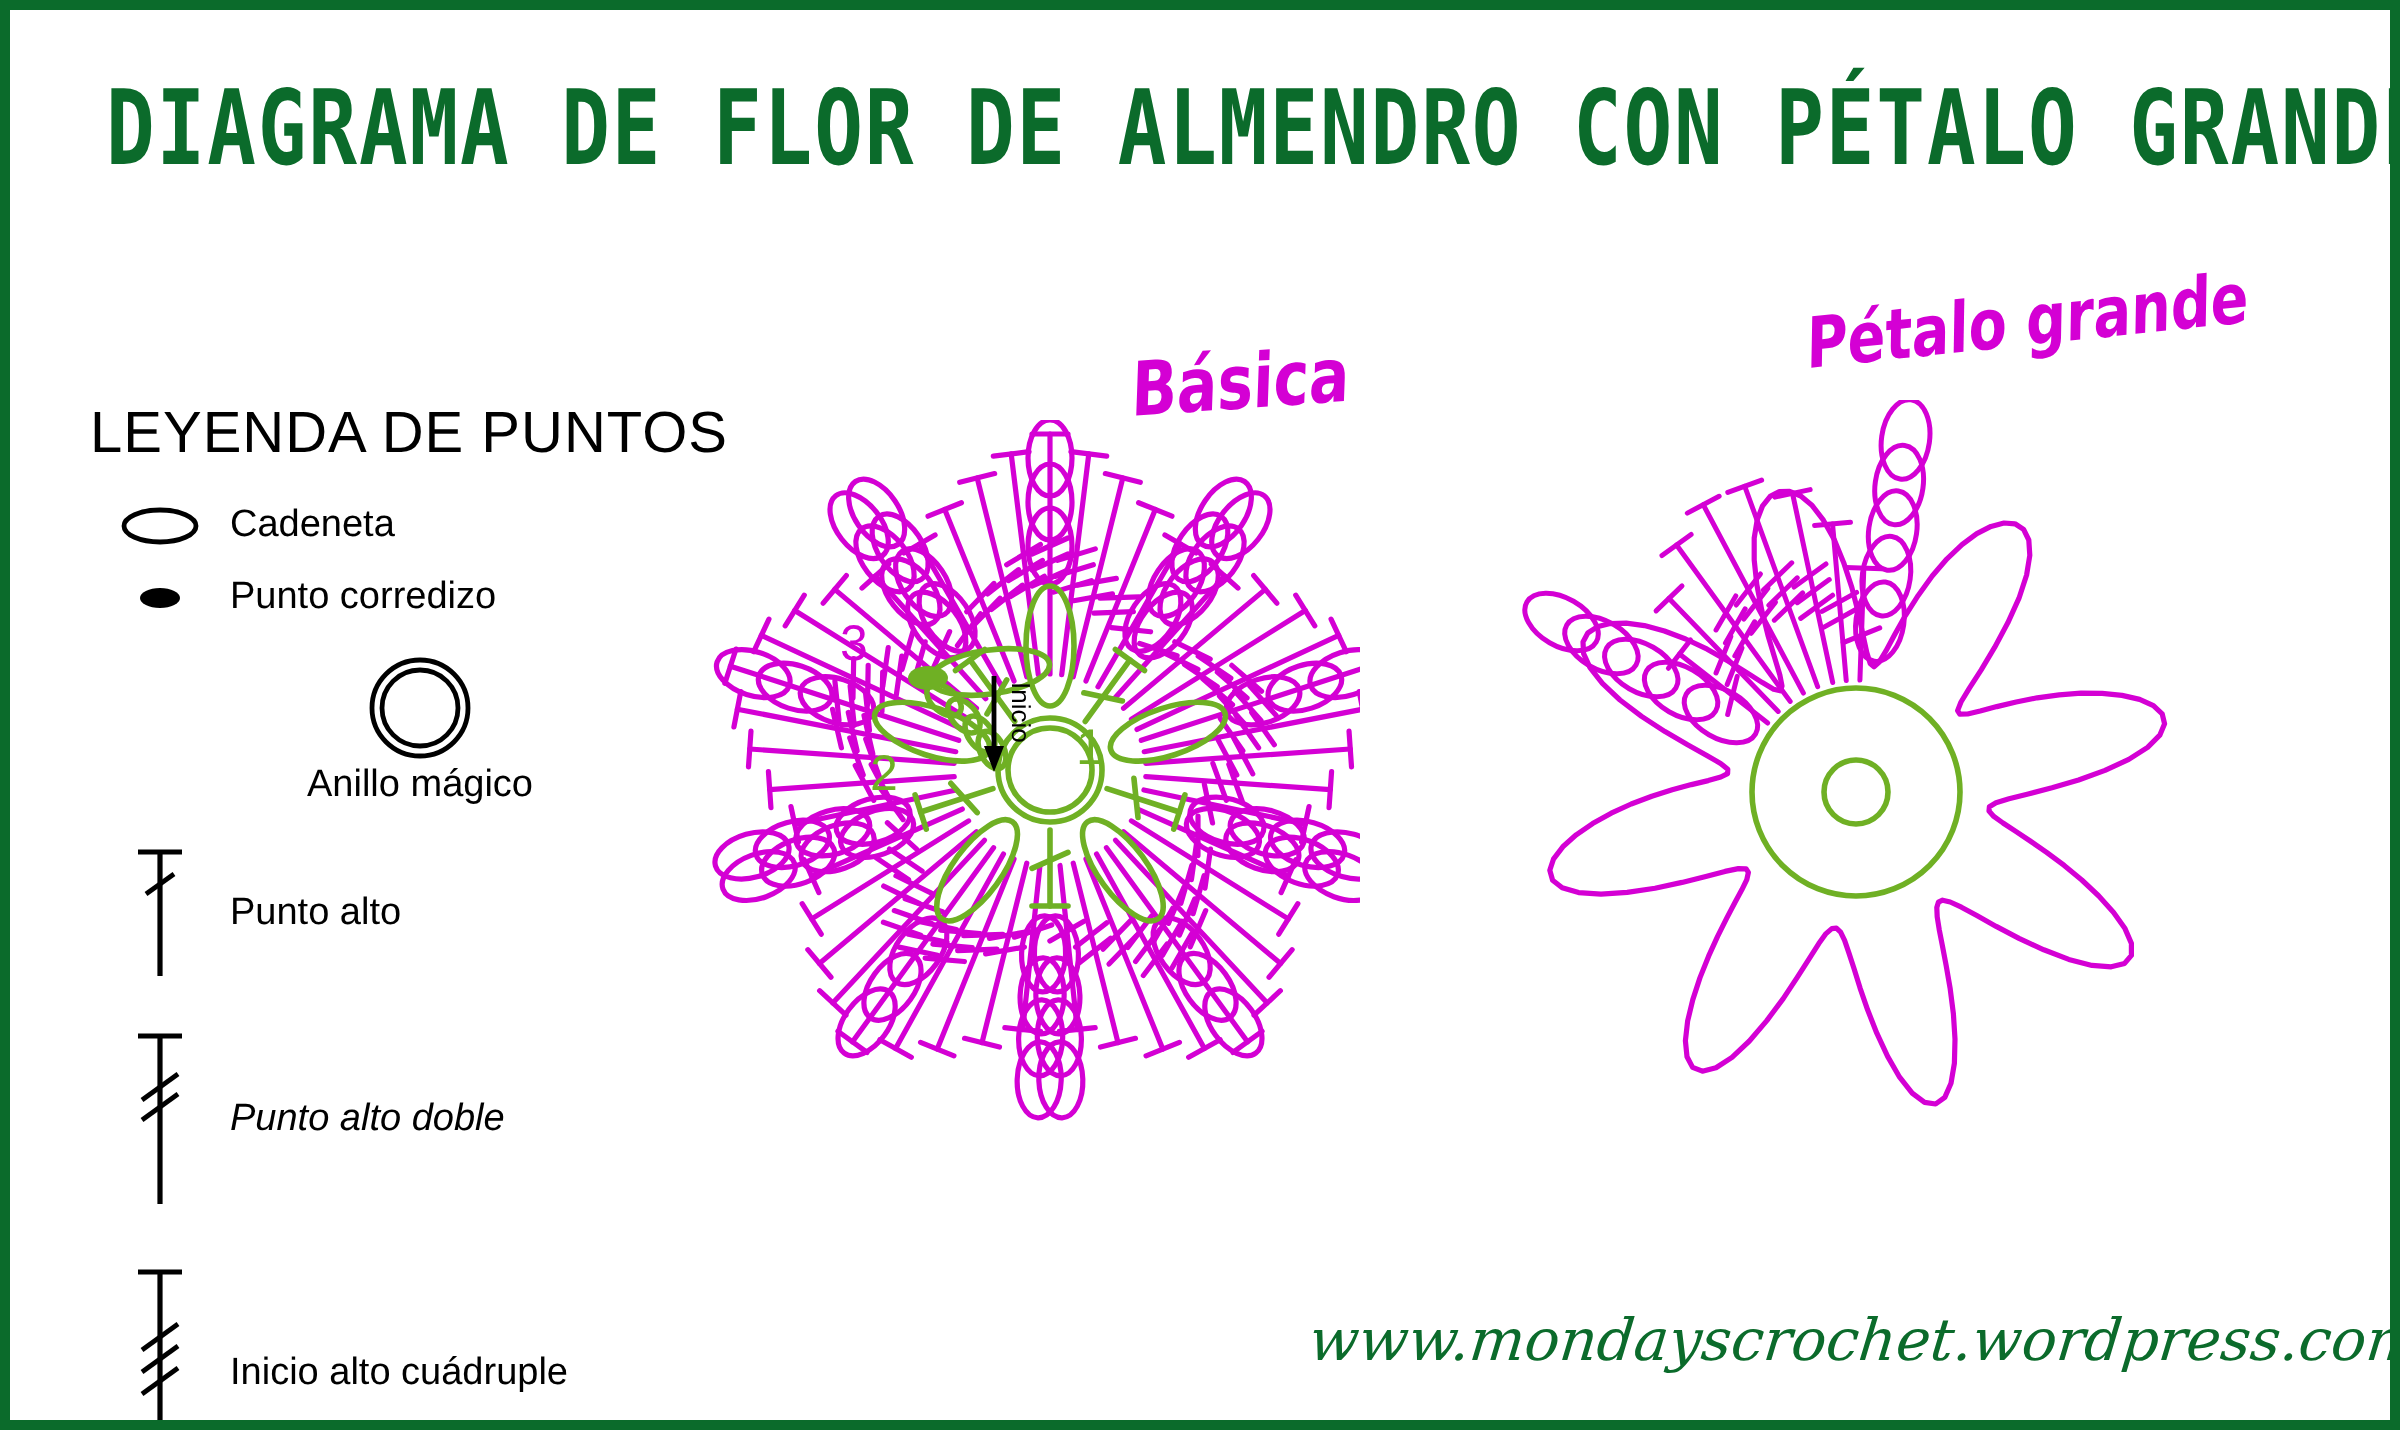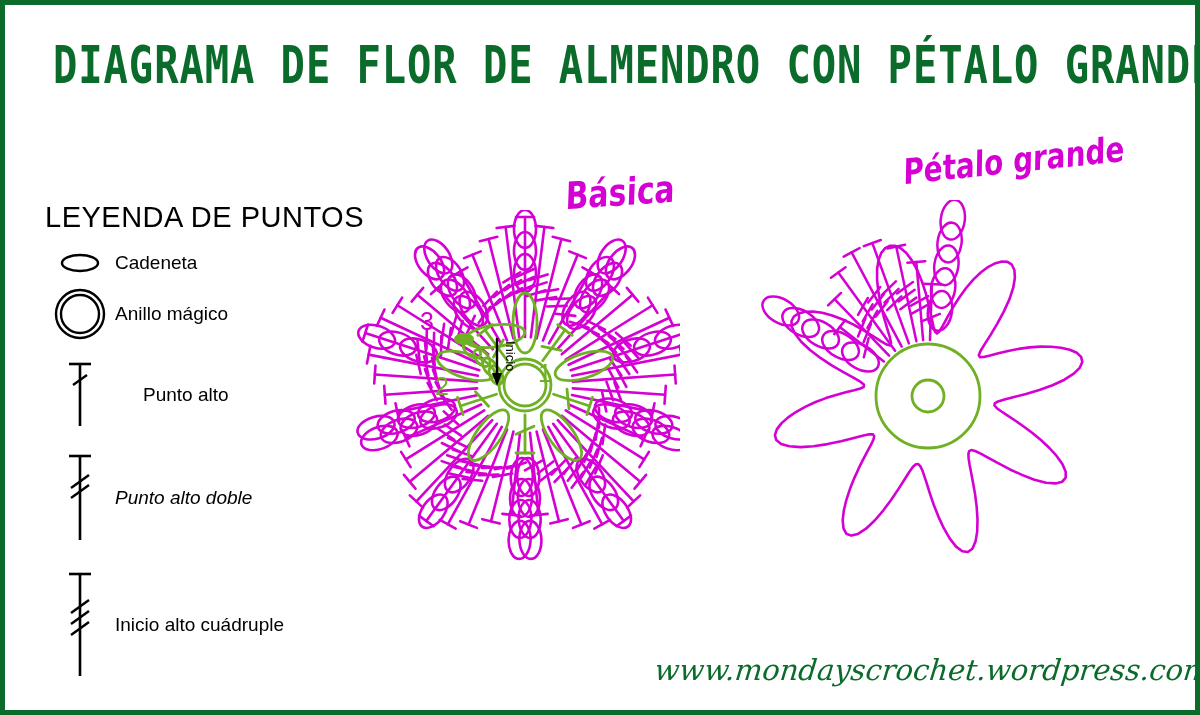--- a/index.html
+++ b/index.html
@@ -123,32 +123,40 @@
 
     <div class="legend-row" style="margin-bottom:10px;">
       <div class="legend-sym">
         <svg width="48" height="26" viewBox="0 0 48 26">
           <ellipse cx="24" cy="13" rx="18" ry="8" fill="none" stroke="#000" stroke-width="2.4"></ellipse>
         </svg>
       </div>
       <div class="legend-label">Cadeneta</div>
     </div>
 
-
-    <div class="legend-row" style="margin-bottom:16px;">
+    <div class="legend-row" style="margin-bottom:14px;">
+      <div class="legend-sym">
+        <svg width="48" height="26" viewBox="0 0 48 26">
+          <ellipse cx="24" cy="13" rx="10" ry="5" fill="#000"></ellipse>
+        </svg>
+      </div>
+      <div class="legend-label">Punto corredizo</div>
+    </div>
+
+    <div class="legend-row" style="margin-bottom:16px;flex-direction:column;">
       <div class="legend-sym">
         <svg width="56" height="56" viewBox="0 0 56 56">
           <circle cx="28" cy="28" r="24" fill="none" stroke="#000" stroke-width="2.4"></circle>
           <circle cx="28" cy="28" r="19" fill="none" stroke="#000" stroke-width="2.4"></circle>
         </svg>
       </div>
       <div class="legend-label">Anillo mágico</div>
     </div>
 
-    <div class="legend-row" style="margin-bottom:16px;gap:28px;">
+    <div class="legend-row" style="margin-bottom:16px;">
       <div class="legend-sym">
         <svg width="48" height="74" viewBox="0 0 48 74">
           <line x1="24" y1="6" x2="24" y2="68" stroke="#000" stroke-width="2.6"></line>
           <line x1="13" y1="6" x2="35" y2="6" stroke="#000" stroke-width="2.6"></line>
           <line x1="17" y1="27" x2="31" y2="17" stroke="#000" stroke-width="2.4"></line>
         </svg>
       </div>
       <div class="legend-label">Punto alto</div>
     </div>
 

